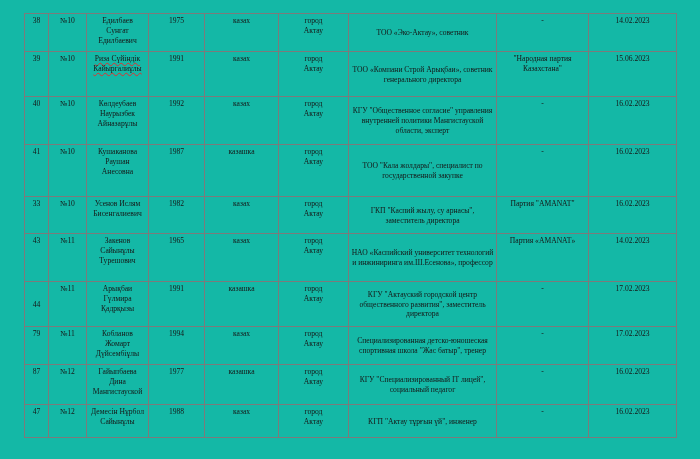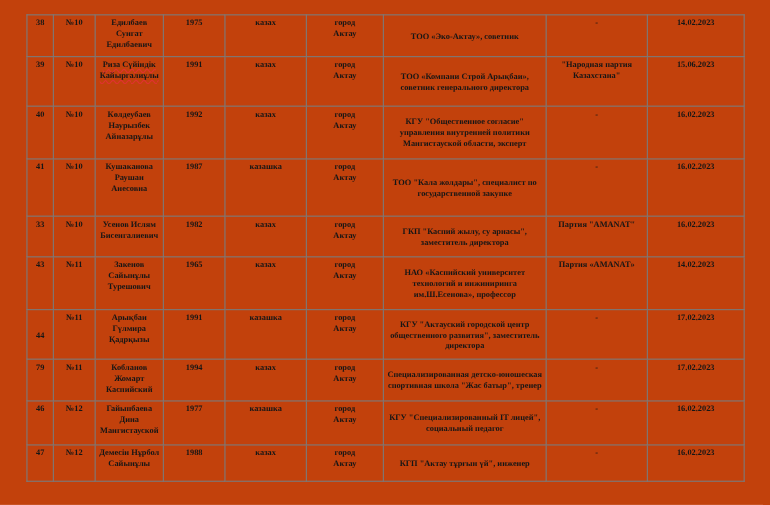--- a/index.html
+++ b/index.html
@@ -11,22 +11,21 @@
     width: 700px;
     height: 459px;
     overflow: hidden;
     font-family: "Liberation Serif", "DejaVu Serif", serif;
     color: #1a1a1a;
   }
   #doc-page {
     position: relative;
     width: 700px;
     height: 459px;
-    background: #c2410c;
-    font-weight: bold;
+    background: #14b8a6;
   }
   #candidate-table {
     position: absolute;
     left: 24px;
     top: 13px;
     width: 652px;
     border-collapse: collapse;
     table-layout: fixed;
   }
   #candidate-table td {
@@ -203,34 +202,34 @@
           <td style="vertical-align: middle;"><span>КГУ "Актауский городской центр общественного развития", заместитель директора</span></td>
           <td><span>-</span></td>
           <td><span>17.02.2023</span></td>
         </tr>
         <tr class="row-45" style="height: 38px;">
           <td class="cell-num" style="vertical-align: top;"><span>79</span></td>
           <td><span>№11</span></td>
           <td>
             <span class="nowrapline">Кобланов</span>
             <span class="nowrapline">Жомарт</span>
-            <span class="nowrapline">Каспийский</span>
+            <span class="nowrapline">Дүйсембіұлы</span>
           </td>
           <td><span>1994</span></td>
           <td><span>казах</span></td>
           <td>
             <span class="nowrapline">город</span>
             <span class="nowrapline">Актау</span>
           </td>
           <td style="vertical-align: middle;"><span>Специализированная детско-юношеская спортивная школа "Жас батыр", тренер</span></td>
           <td><span>-</span></td>
           <td><span>17.02.2023</span></td>
         </tr>
         <tr class="row-46" style="height: 40px;">
-          <td class="cell-num" style="vertical-align: top;"><span>46</span></td>
+          <td class="cell-num" style="vertical-align: top;"><span>87</span></td>
           <td><span>№12</span></td>
           <td>
             <span class="nowrapline">Гайыпбаева</span>
             <span class="nowrapline">Дина</span>
             <span class="nowrapline">Мангистауской</span>
           </td>
           <td><span>1977</span></td>
           <td><span>казашка</span></td>
           <td>
             <span class="nowrapline">город</span>

